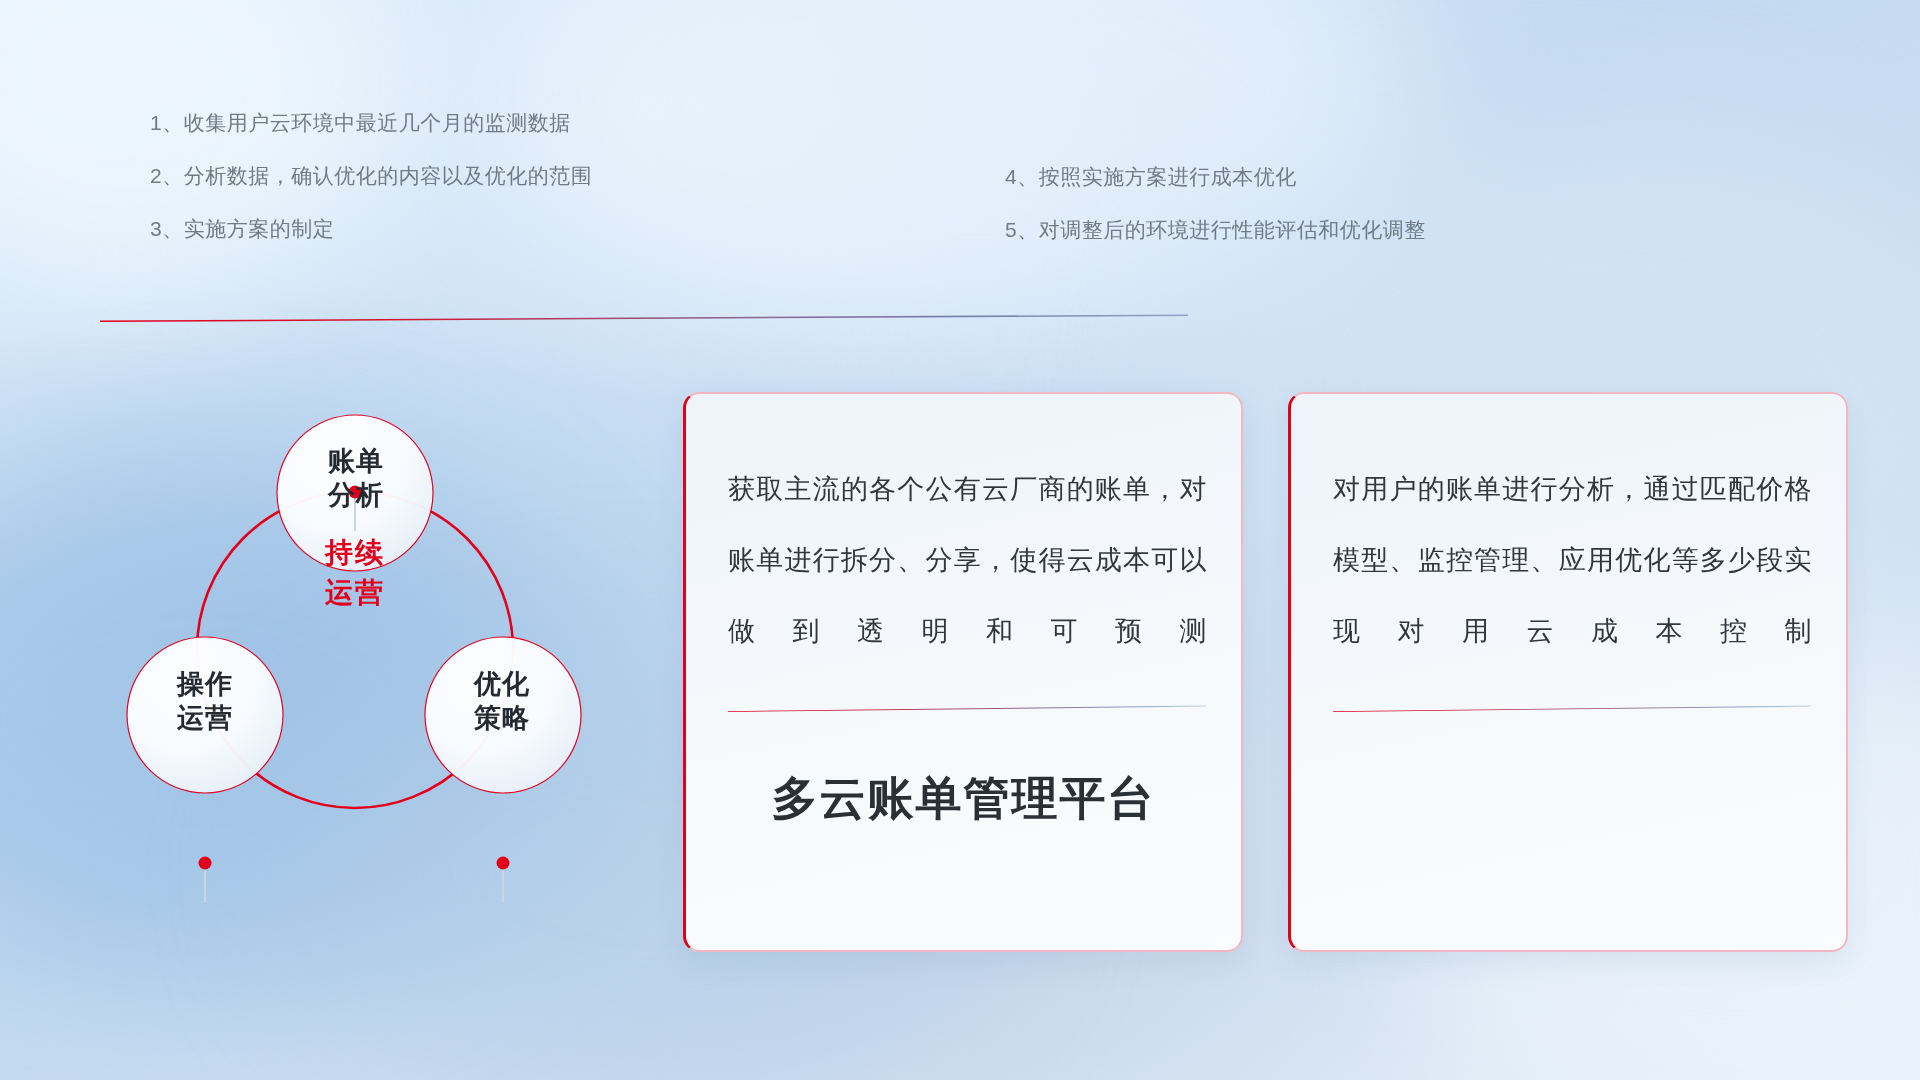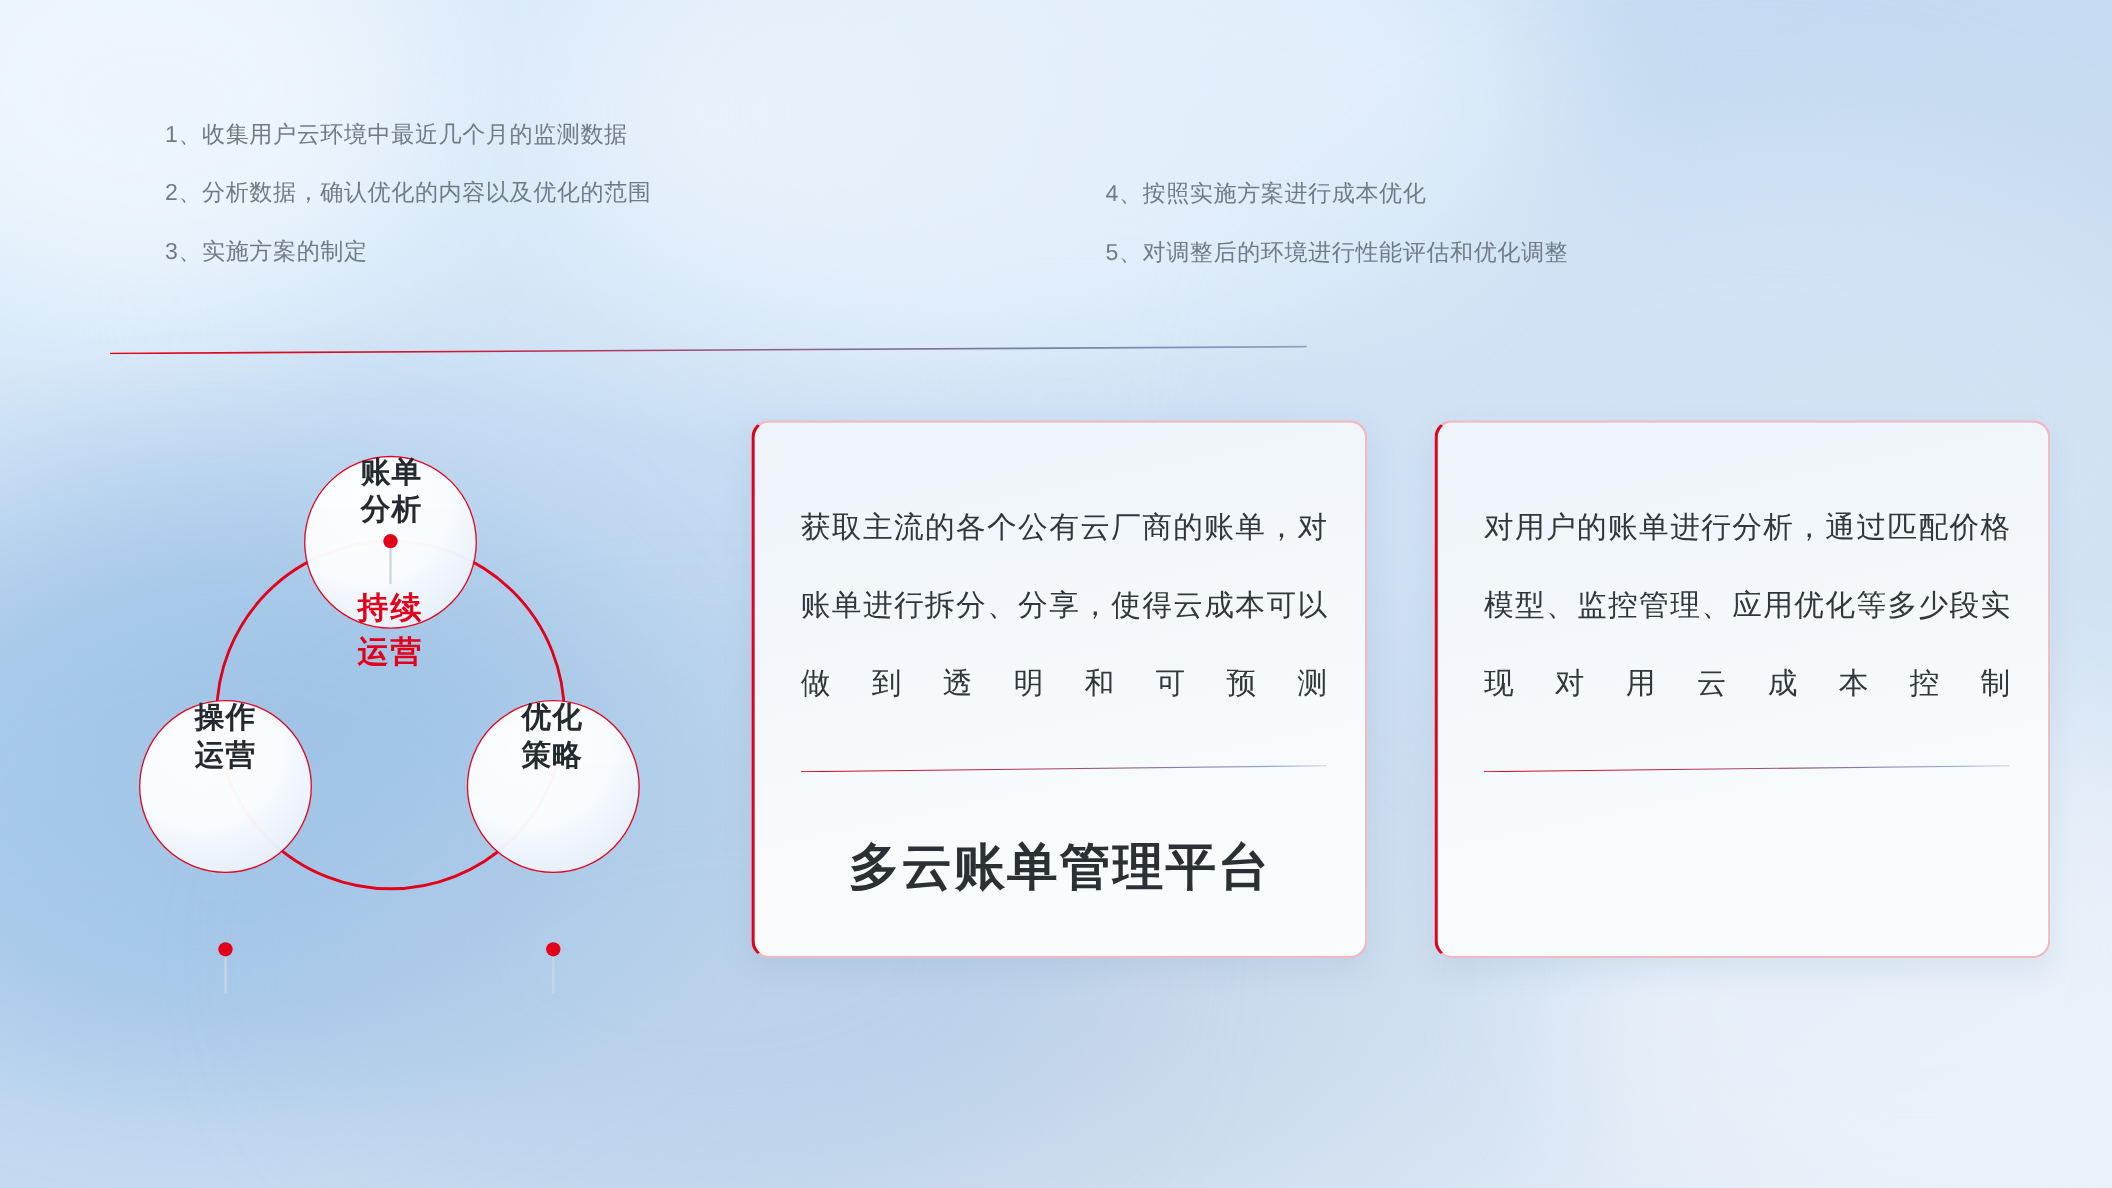--- a/index.html
+++ b/index.html
@@ -72,20 +72,21 @@
   .diagram svg { display: block; }
   .node-label {
     position: absolute;
     text-align: center;
     color: #242a30;
     font-weight: bold;
     font-size: 27px;
     line-height: 34px;
     letter-spacing: 1px;
     white-space: nowrap;
+    margin-top: 32px;
   }
   .node-billing { left: 176px; top: 57px;  width: 170px; }
   .node-ops     { left: 25px;  top: 280px; width: 170px; }
   .node-opt     { left: 322px; top: 280px; width: 170px; }
   .center-label {
     position: absolute;
     left: 155px;
     top: 178px;
     width: 210px;
     text-align: center;
@@ -93,34 +94,34 @@
     font-weight: bold;
     font-size: 28px;
     line-height: 40px;
     letter-spacing: 2px;
     white-space: nowrap;
   }
 
   
   .card {
     position: absolute;
-    top: 382px;
+    top: 392px;
     width: 560px;
-    height: 489px;
+    height: 560px;
     border-radius: 16px;
     border: 2px solid;
     box-sizing: border-box;
     background: linear-gradient(168deg, #eef4fa 0%, #f3f7fb 32%, #f7fafc 62%, #fafcfd 100%);
     box-shadow: 0 10px 26px rgba(120,150,180,0.16);
     overflow: hidden;
   }
   .card-1 { left: 683px;  border-color: #f2b7c0; }
   .card-2 { left: 1288px; border-color: #f2b7c0; }
   .card-1 { border-left-color: #e3001b; border-left-width: 3px; }
-  .card-2 { border-left-color: #e3001b; border-left-width: 3px; margin-left: 16px; }
+  .card-2 { border-left-color: #e3001b; border-left-width: 3px; }
 
   .card-body {
     position: absolute;
     left: 42px;
     right: 34px;
     top: 60px;
     color: #31373d;
     font-size: 27px;
     line-height: 71px;
     letter-spacing: 0.5px;

